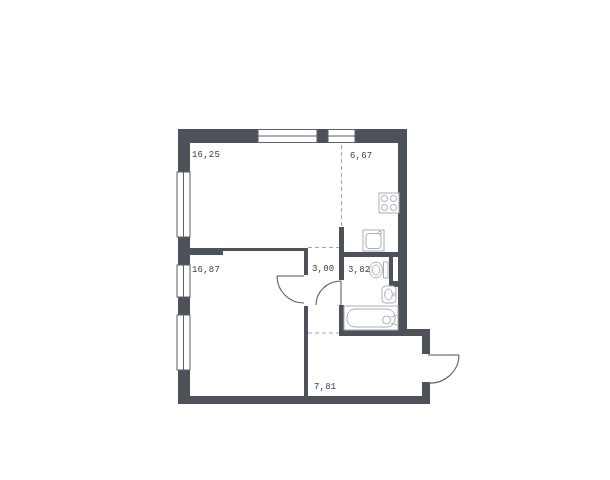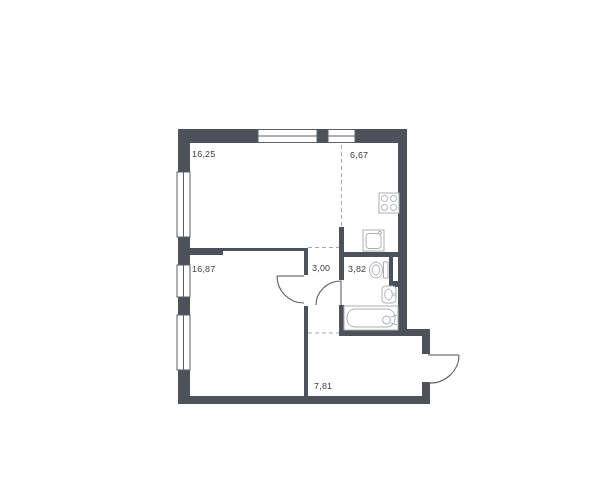--- a/index.html
+++ b/index.html
@@ -1,20 +1,20 @@
 <!DOCTYPE html>
 <html><head>
 <meta charset="utf-8">
 <style>
   html,body { margin:0; padding:0; background:#ffffff; }
   .stage {
     position:relative;
     width:610px; height:432px;
     background:#ffffff;
-    font-family:Liberation Sans, sans-serif;
+    font-family:Liberation Mono, monospace;
     overflow:hidden;
   }
   svg { position:absolute; left:0; top:0; }
   .walls rect { fill:#4d525a; stroke:none; }
   .win rect { fill:#ffffff; stroke:#5a5f68; stroke-width:1; }
   .win line { stroke:#5a5f68; stroke-width:1; }
   .door path, .door line { stroke:#5a5f68; stroke-width:1.1; fill:none; }
   .fixture rect, .fixture circle, .fixture ellipse, .fixture line, .fixture path { stroke:#a9aeb5; stroke-width:1; fill:#ffffff; }
   .fixture line { fill:none; }
   .dash line { stroke:#a3a8b0; stroke-width:1; stroke-dasharray:4 3; fill:none; }

